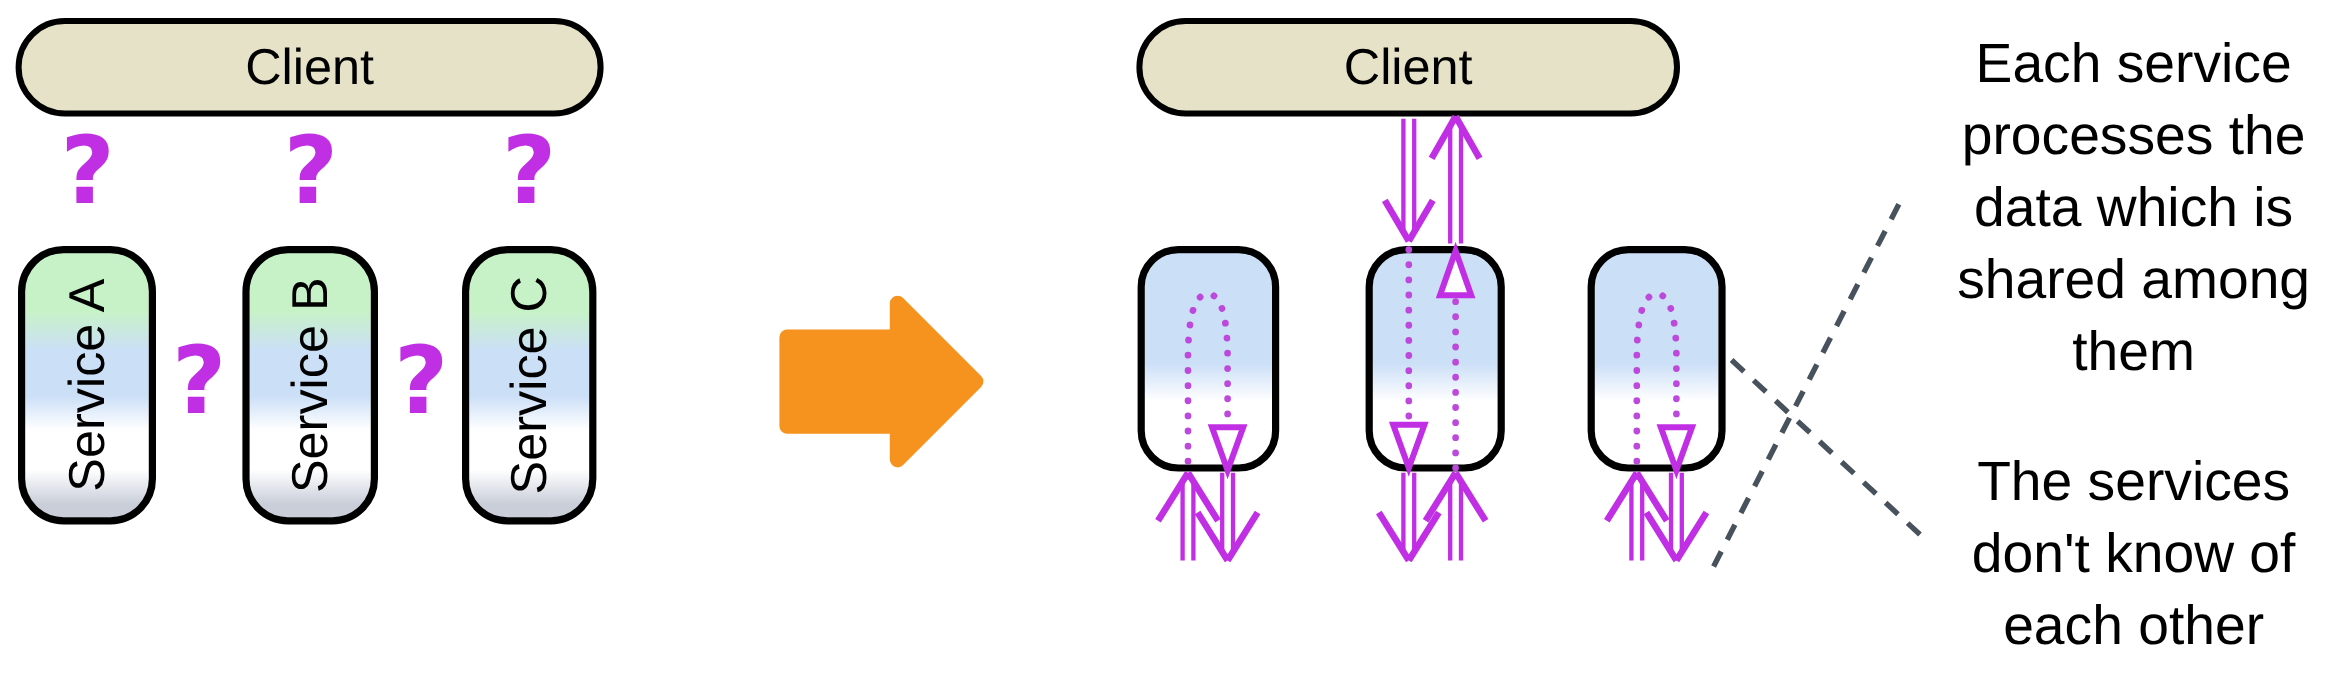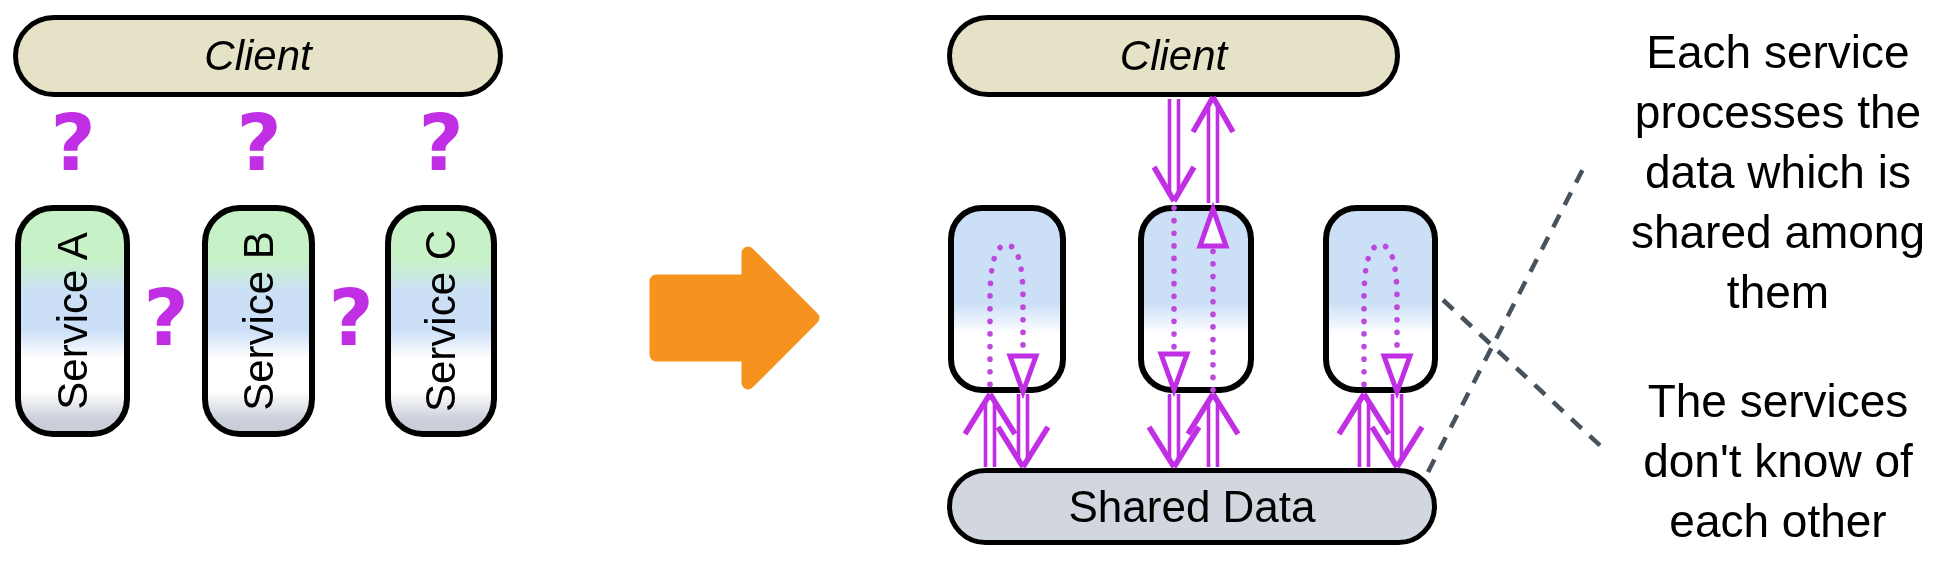--- a/index.html
+++ b/index.html
@@ -6,21 +6,21 @@
   .canvas{
     position:relative;width:1946px;height:564px;background:#fff;overflow:hidden;
     font-family:"Liberation Sans","DejaVu Sans",sans-serif;color:var(--text,#000);
   }
   .overlay{position:absolute;left:0;top:0;z-index:6;pointer-events:none;}
   .box{
     position:absolute;box-sizing:border-box;border:5px solid #000;
     display:flex;align-items:center;justify-content:center;
     font-size:42px;line-height:1;z-index:2;
   }
-  .pill{border-radius:44px;background:var(--client-fill,#E6E2C7);font-style:italic;}
+  .pill{border-radius:44px;background:var(--client-fill,#E6E2C7);}
   .client-left{left:13px;top:15px;width:490px;height:82px;}
   .client-right{left:947px;top:15px;width:453px;height:82px;}
   .shared{
     left:947px;top:468px;width:490px;height:77px;border-radius:40px;
     background:var(--shared-fill,#D2D6DE);font-size:44px;
   }
   .svc-left{
     width:115px;height:232px;top:205px;border:6px solid #000;border-radius:38px;
     background:linear-gradient(to bottom,
       var(--service-green,#C7F2C8) 0%, var(--service-green,#C7F2C8) 22%,
@@ -84,23 +84,20 @@
   </div>
 
   <div class="box pill client-right">
     <span>Client</span>
   </div>
 
   <div class="box svc-right svc-1"></div>
   <div class="box svc-right svc-2"></div>
   <div class="box svc-right svc-3"></div>
 
-  <div class="box shared">
-    <span>Shared Data</span>
-  </div>
 
   <div class="note note-1">Each service
 processes the
 data which is
 shared among
 them</div>
   <div class="note note-2">The services
 don't know of
 each other</div>
 

